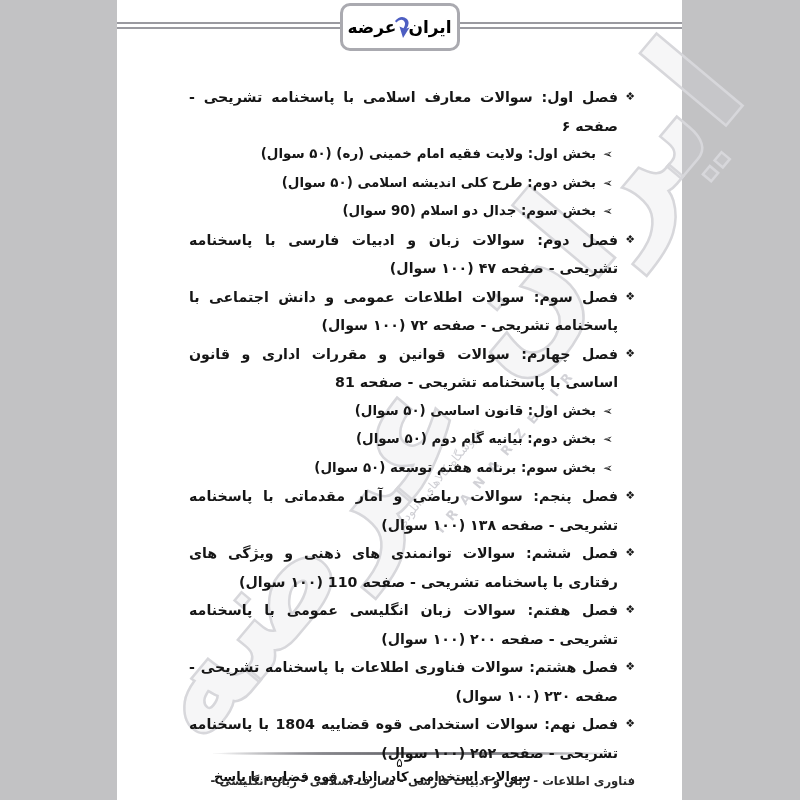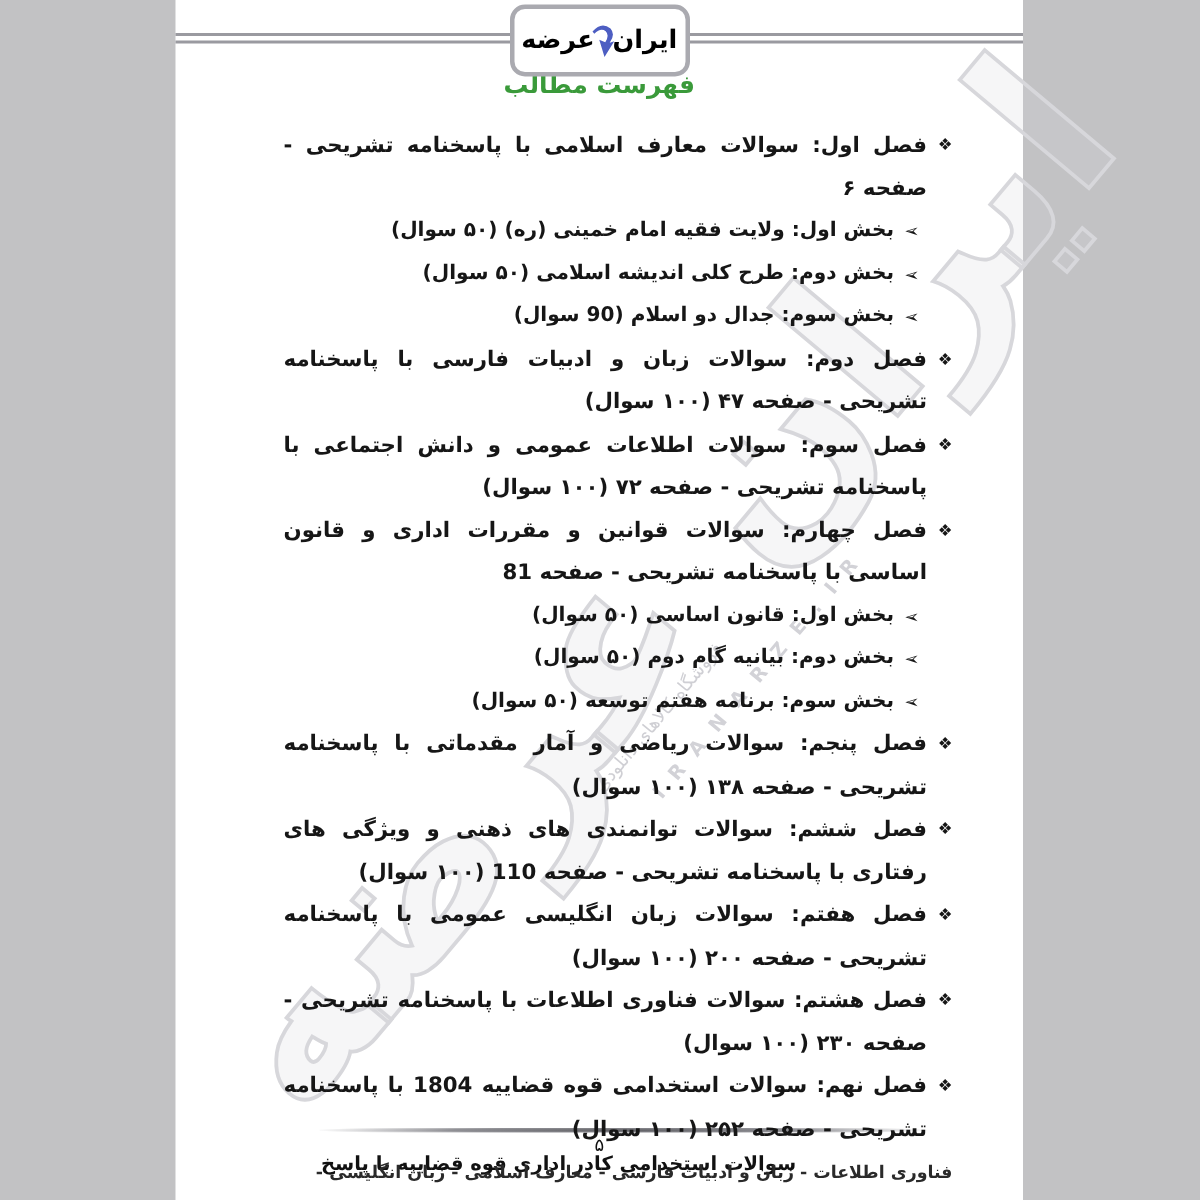--- a/index.html
+++ b/index.html
@@ -107,21 +107,20 @@
       <span class="logo-word">عرضه</span>
     </div>
   </div>
 
   <div class="watermark">
     <div class="wm-big">ایران عرضه</div>
     <div class="wm-latin">IRANARZE.IR</div>
   </div>
   <div class="wm-sub">فروشگاه کالاهای دانلودی</div>
 
-  <h1 class="title">فهرست مطالب</h1>
 
   <div class="toc">
       <div class="row chapter">
         <span class="bullet">❖</span>
         <span class="txt">فصل اول: سوالات معارف اسلامی با پاسخنامه تشریحی - صفحه ۶</span>
       </div>
       <div class="row section">
         <span class="bullet"><span class="flip">➢</span></span>
         <span class="txt">بخش اول: ولایت فقیه امام خمینی (ره) (۵۰ سوال)</span>
       </div>

